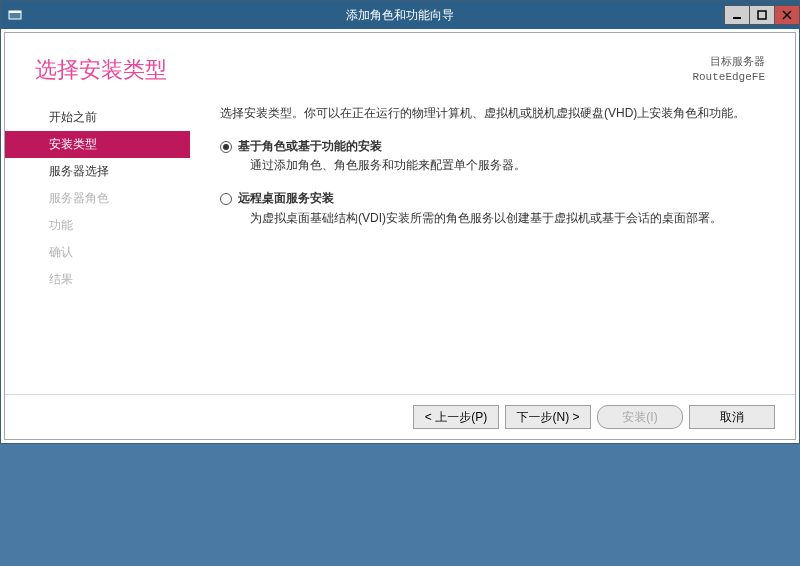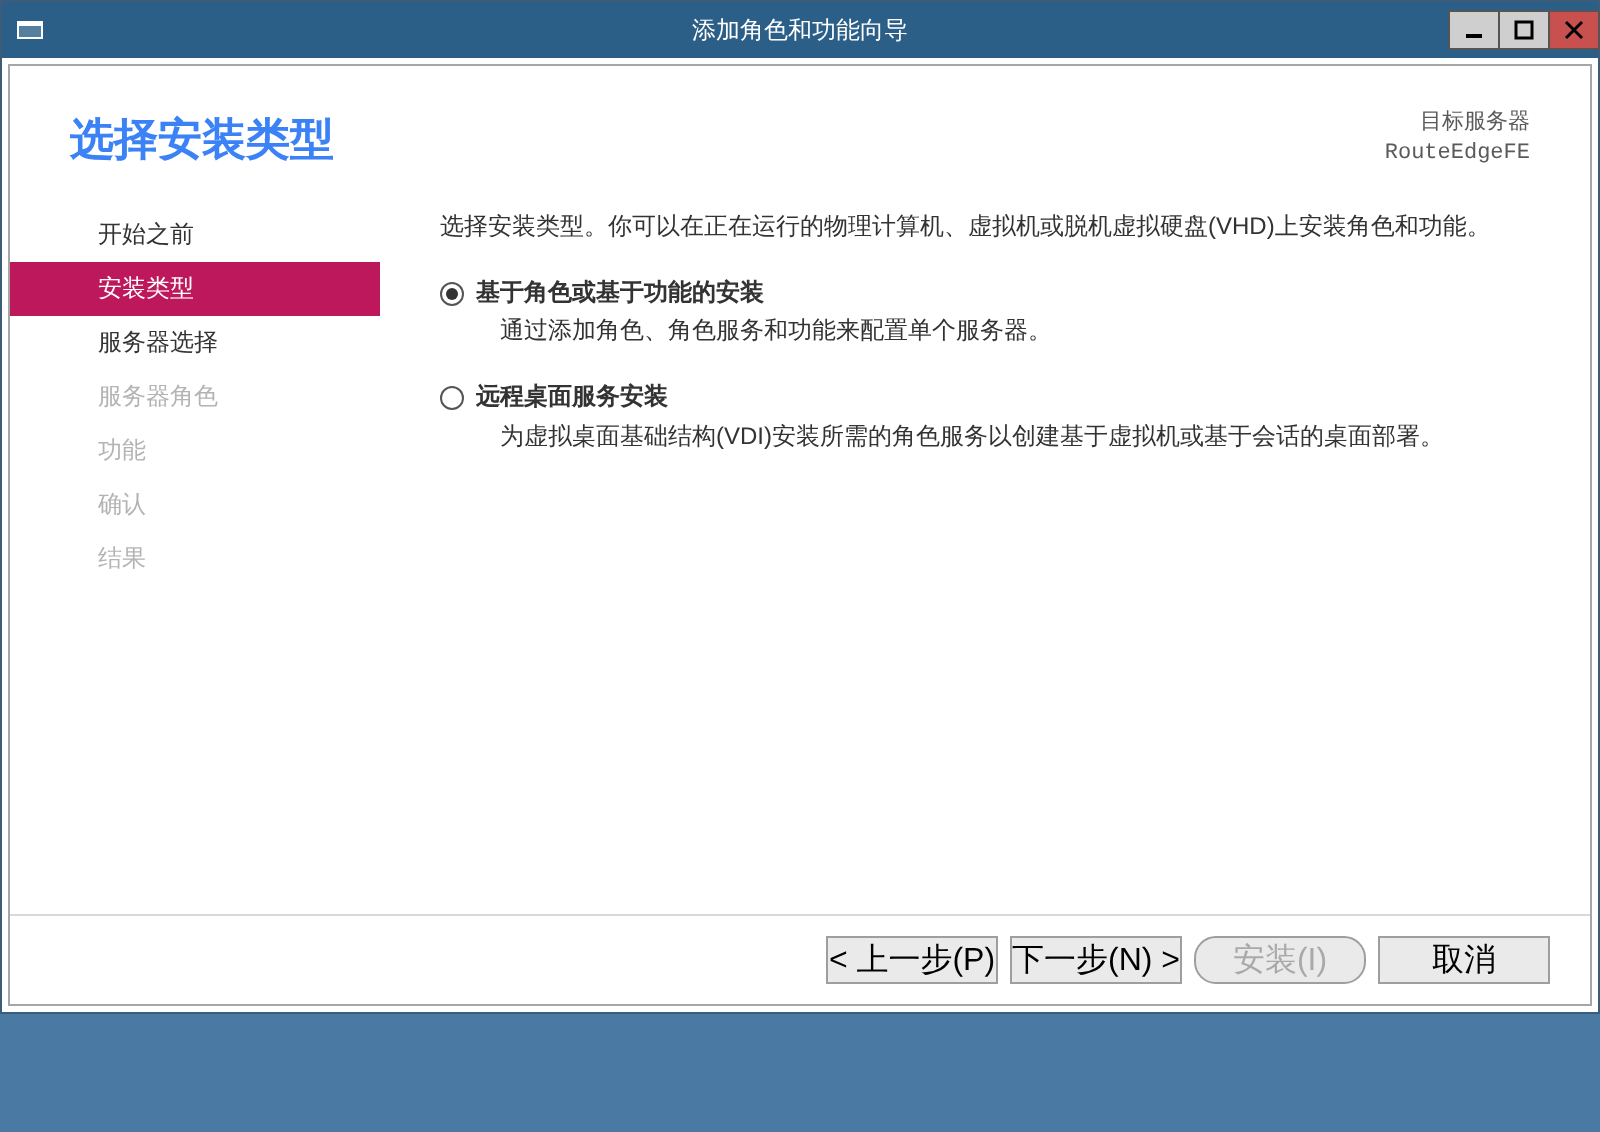--- a/index.html
+++ b/index.html
@@ -6,21 +6,21 @@
     body {
       font-family: "Microsoft YaHei", "Segoe UI", sans-serif;
       font-size: 12px;
       background: #4a7aa4;
       width: 800px;
       height: 566px;
       overflow: hidden;
     }
     .window {
       width: 800px;
-      height: 507px;
+      height: 444px;
       background: #fff;
       border: 1px solid #3b5d7a;
       display: flex;
       flex-direction: column;
     }
     .titlebar {
       height: 28px;
       background: linear-gradient(#2b5f88, #2b5f88);
       display: flex;
       align-items: center;
@@ -71,22 +71,22 @@
       margin: 3px;
     }
     .header-area {
       padding: 22px 30px 10px 30px;
       display: flex;
       align-items: flex-start;
       justify-content: space-between;
     }
     .page-title {
       font-size: 22px;
-      font-weight: 700;
-      color: #3b82f6;
+      font-weight: 400;
+      color: #ec4899;
     }
     .server-info {
       text-align: right;
       font-size: 11px;
       color: #5a5a5a;
       line-height: 1.4;
       font-family: Liberation Mono, monospace;
     }
     .body-area {
       flex: 1;
@@ -151,21 +151,21 @@
       padding: 10px 20px;
       display: flex;
       justify-content: flex-end;
       gap: 6px;
     }
     .btn {
       min-width: 86px;
       height: 24px;
       border: 1px solid #9e9e9e;
       background: #eaeaea;
-      font-size: 16px;
+      font-size: 12px;
       display: inline-flex;
       align-items: center;
       justify-content: center;
       cursor: pointer;
     }
     .btn.disabled {
       color: #a9a9a9;
       cursor: default;
       border-radius: 11px;
     }

